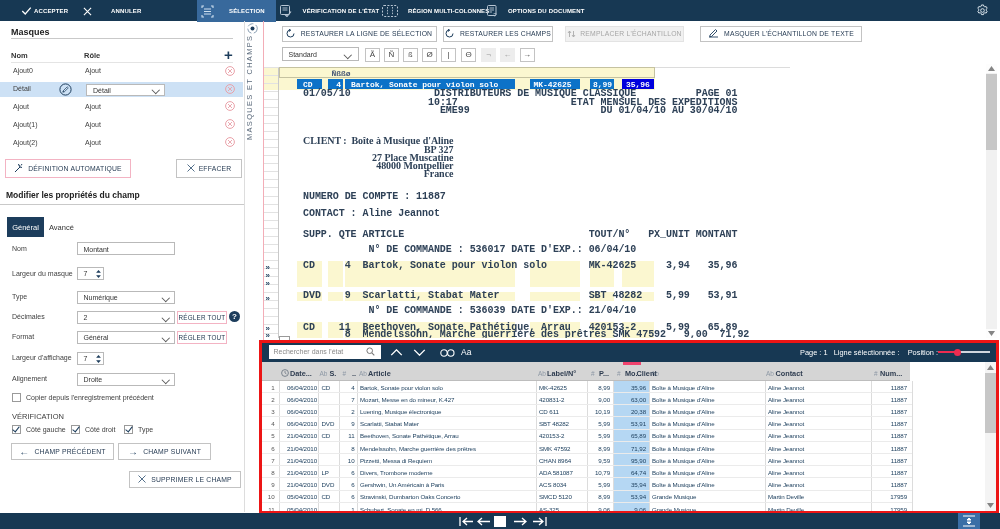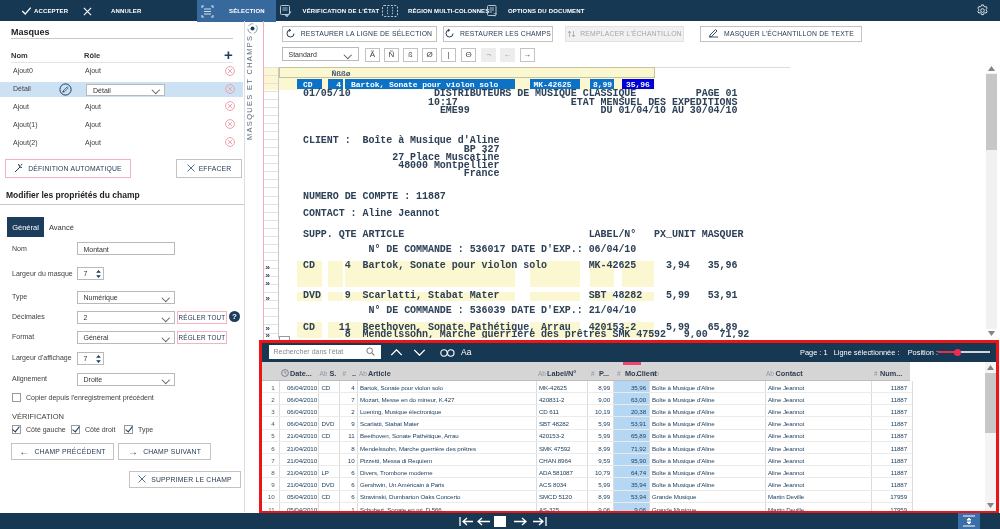--- a/index.html
+++ b/index.html
@@ -318,28 +318,28 @@
   <div class="hl" style="left:33.5px;top:258px;width:25px;height:15.8px;"></div>
   <div class="hl" style="left:64px;top:258px;width:15.5px;height:15.8px;"></div>
   <div class="hl" style="left:81.5px;top:258px;width:169.5px;height:15.8px;"></div>
   <div class="hl" style="left:266.5px;top:258px;width:50px;height:15.8px;"></div>
   <div class="hl" style="left:326.5px;top:258px;width:24px;height:15.8px;"></div>
   <div class="hl" style="left:358px;top:258px;width:32.5px;height:15.8px;"></div>
 
   <pre class="mono abs" style="left:39.5px;top:26.3px;">01/05/10              DISTRIBUTEURS DE MUSIQUE CLASSIQUE          PAGE 01
 10:17                   ETAT MENSUEL DES EXPEDITIONS
 EME99                      DU 01/04/10 AU 30/04/10</pre>
-  <pre class="mono abs" style="left:39.5px;top:73.4px;line-height:8.25px;">CLIENT :  Boîte à Musique d'Aline
+  <pre class="mono abs" style="left:39.5px;top:73.4px;line-height:8.25px;font-family:Liberation Serif, serif;">CLIENT :  Boîte à Musique d'Aline
          BP 327
          27 Place Muscatine
          48000 Montpellier
          France</pre>
   <pre class="mono abs" style="left:39.5px;top:128.6px;">NUMERO DE COMPTE : 11887</pre>
   <pre class="mono abs" style="left:39.5px;top:146.1px;">CONTACT : Aline Jeannot</pre>
-  <pre class="mono abs" style="left:39.5px;top:167.2px;">SUPP. QTE ARTICLE                               LABEL/N°   PX_UNIT MASQUER</pre>
+  <pre class="mono abs" style="left:39.5px;top:167.2px;">SUPP. QTE ARTICLE                               TOUT/N°   PX_UNIT MONTANT</pre>
   <pre class="mono abs" style="left:39.5px;top:182.1px;">           N° DE COMMANDE : 536017 DATE D'EXP.: 06/04/10</pre>
   <pre class="mono abs" style="left:39.5px;top:198.4px;">CD     4  Bartok, Sonate pour violon solo       MK-42625     3,94   35,96</pre>
   <pre class="mono abs" style="left:39.5px;top:228.2px;">DVD    9  Scarlatti, Stabat Mater               SBT 48282    5,99   53,91</pre>
   <pre class="mono abs" style="left:39.5px;top:243.1px;">           N° DE COMMANDE : 536039 DATE D'EXP.: 21/04/10</pre>
   <pre class="mono abs" style="left:39.5px;top:259.7px;">CD    11  Beethoven, Sonate Pathétique, Arrau   420153-2     5,99   65,89</pre>
   <pre class="mono abs" style="left:39.5px;top:267.1px;">       8  Mendelssohn, Marche guerrière des prêtres SMK 47592   9,00  71,92</pre>
 
   <div class="mark" style="top:198.7px;">»</div>
   <div class="mark" style="top:207.2px;">»</div>
   <div class="mark" style="top:214.6px;">»</div>

